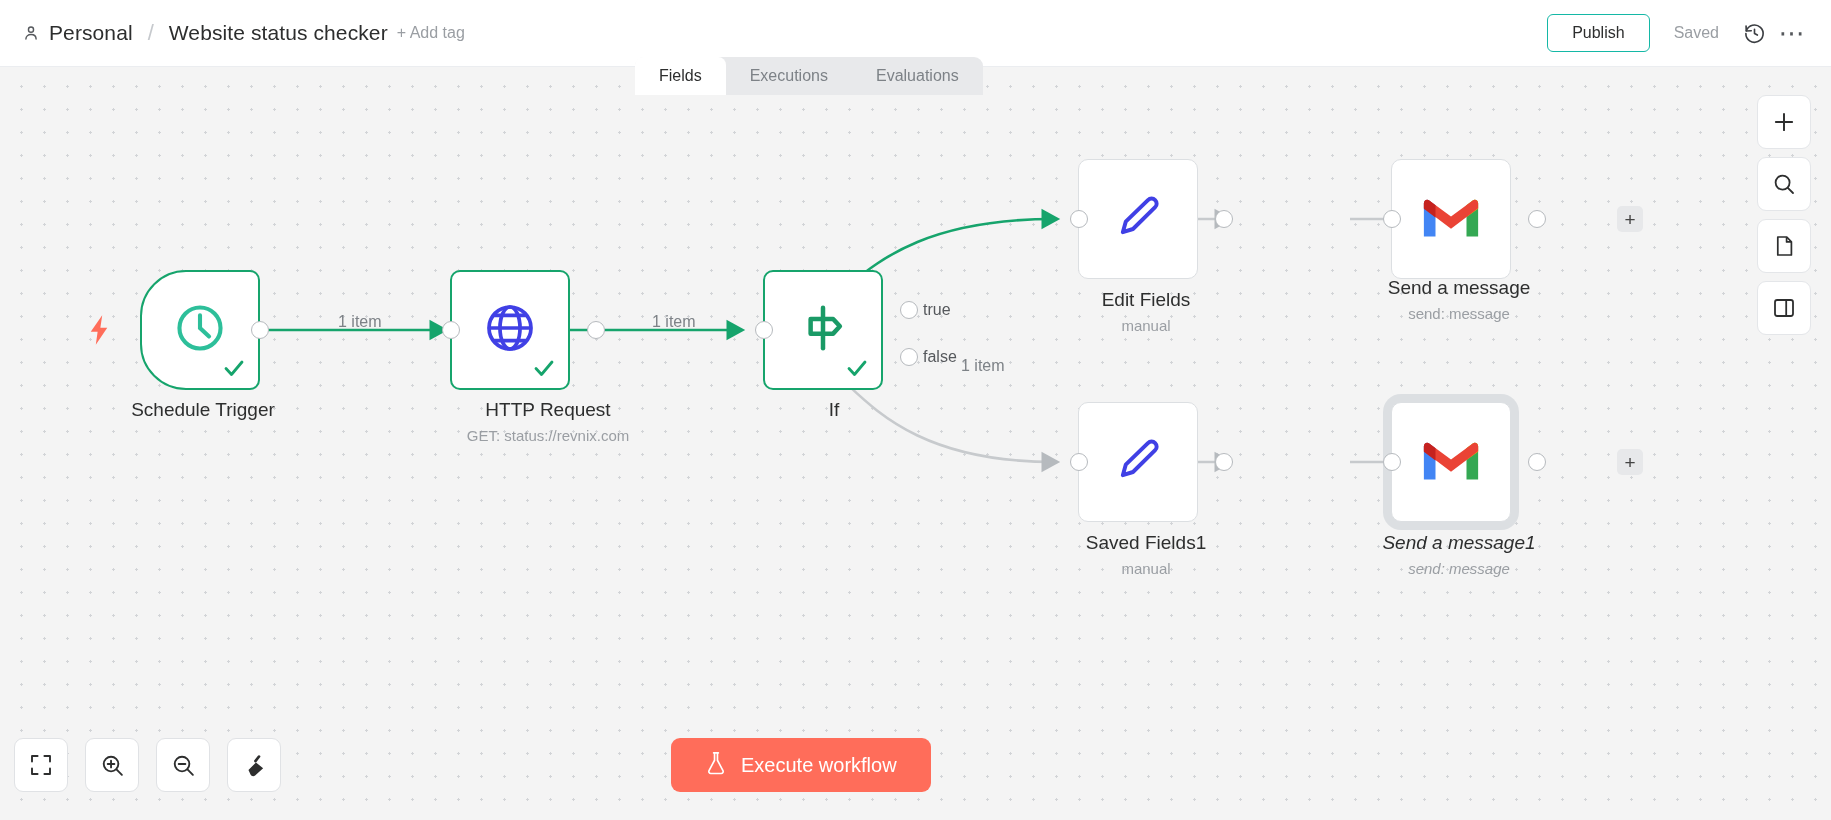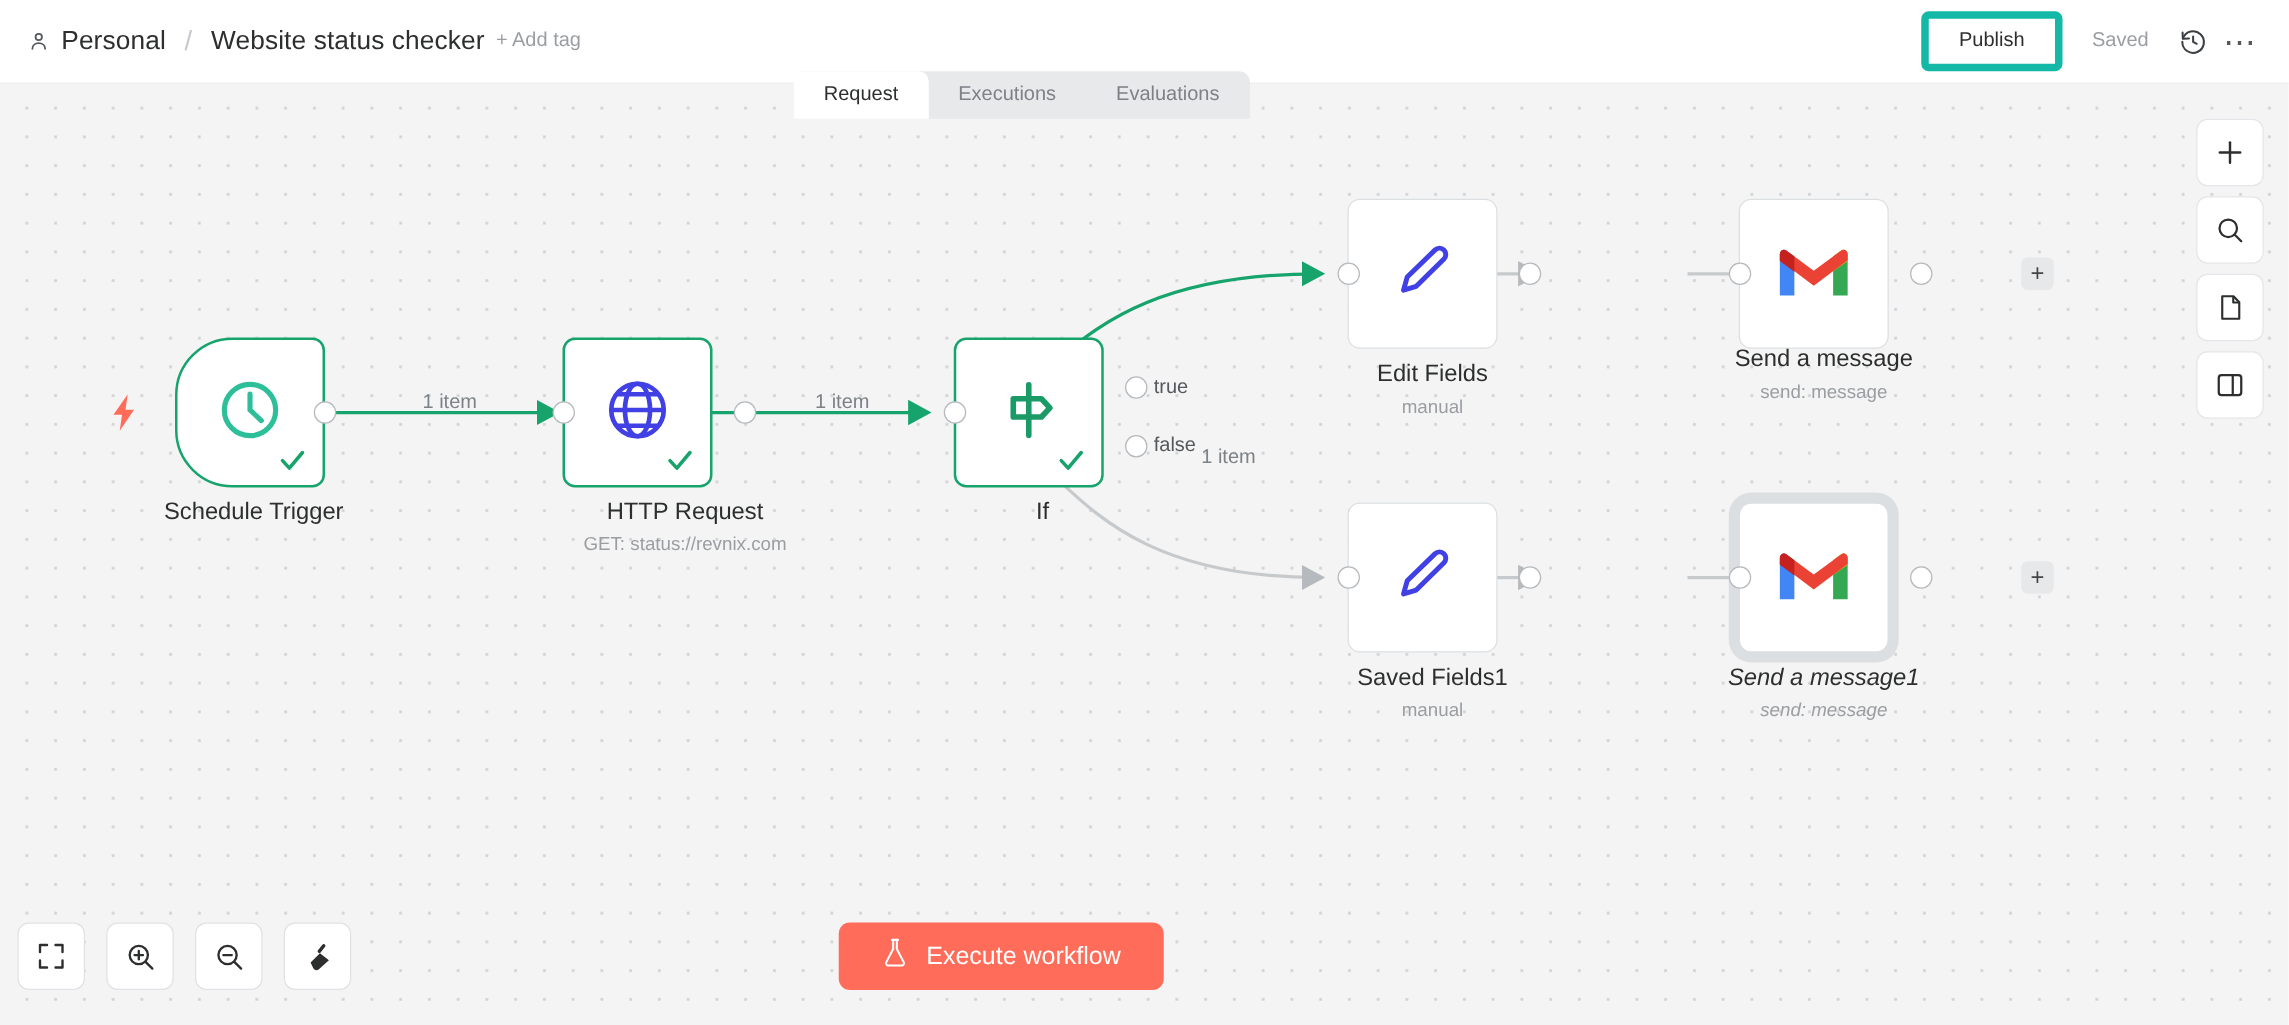--- a/index.html
+++ b/index.html
@@ -28,21 +28,21 @@
   .bc-name { font-size: 21px; color: #2d2e2e; letter-spacing: .1px; }
   .add-tag {
     font-size: 16px; color: #9a9ea3; cursor: pointer;
     white-space: nowrap;
   }
 
   .header-right {
     margin-left: auto; display: flex; align-items: center; gap: 4px; margin-right: 22px;
   }
   .btn-publish {
-    border: 6px solid #14b8a6; background: #fff; border-radius: 6px;
+    border: 1px solid #14b8a6; background: #fff; border-radius: 6px;
     padding: 9px 24px; font-size: 16px; color: #2d2e2e; cursor: pointer;
     font-family: inherit;
   }
   .saved-label { font-size: 16px; color: #9a9ea3; margin-left: 20px; margin-right: 14px; }
   .icon-btn-hdr {
     width: 34px; height: 34px; display: flex; align-items: center; justify-content: center;
     cursor: pointer; border-radius: 5px; background: transparent; border: none;
   }
   .dots { font-size: 26px; color: #55585c; line-height: 10px; letter-spacing: 1px; }
 
@@ -186,21 +186,21 @@
           <polyline points="12,7.6 12,12 15,13.6"></polyline>
         </svg>
       </span>
       <span class="icon-btn-hdr">
         <span class="dots">⋯</span>
       </span>
     </div>
   </div>
 
   <div class="tabbar">
-    <div class="tab active">Request</div>
+    <div class="tab active">Fields</div>
     <div class="tab">Executions</div>
     <div class="tab">Evaluations</div>
   </div>
 
   <div class="canvas">
 
     <svg class="svg-layer">
       <defs>
         <marker id="arrG" markerWidth="9" markerHeight="9" refX="5.2" refY="4.5" orient="auto">
           <path d="M0,0.6 L0,8.4 L7.2,4.5 z" fill="#16a46c"></path>

